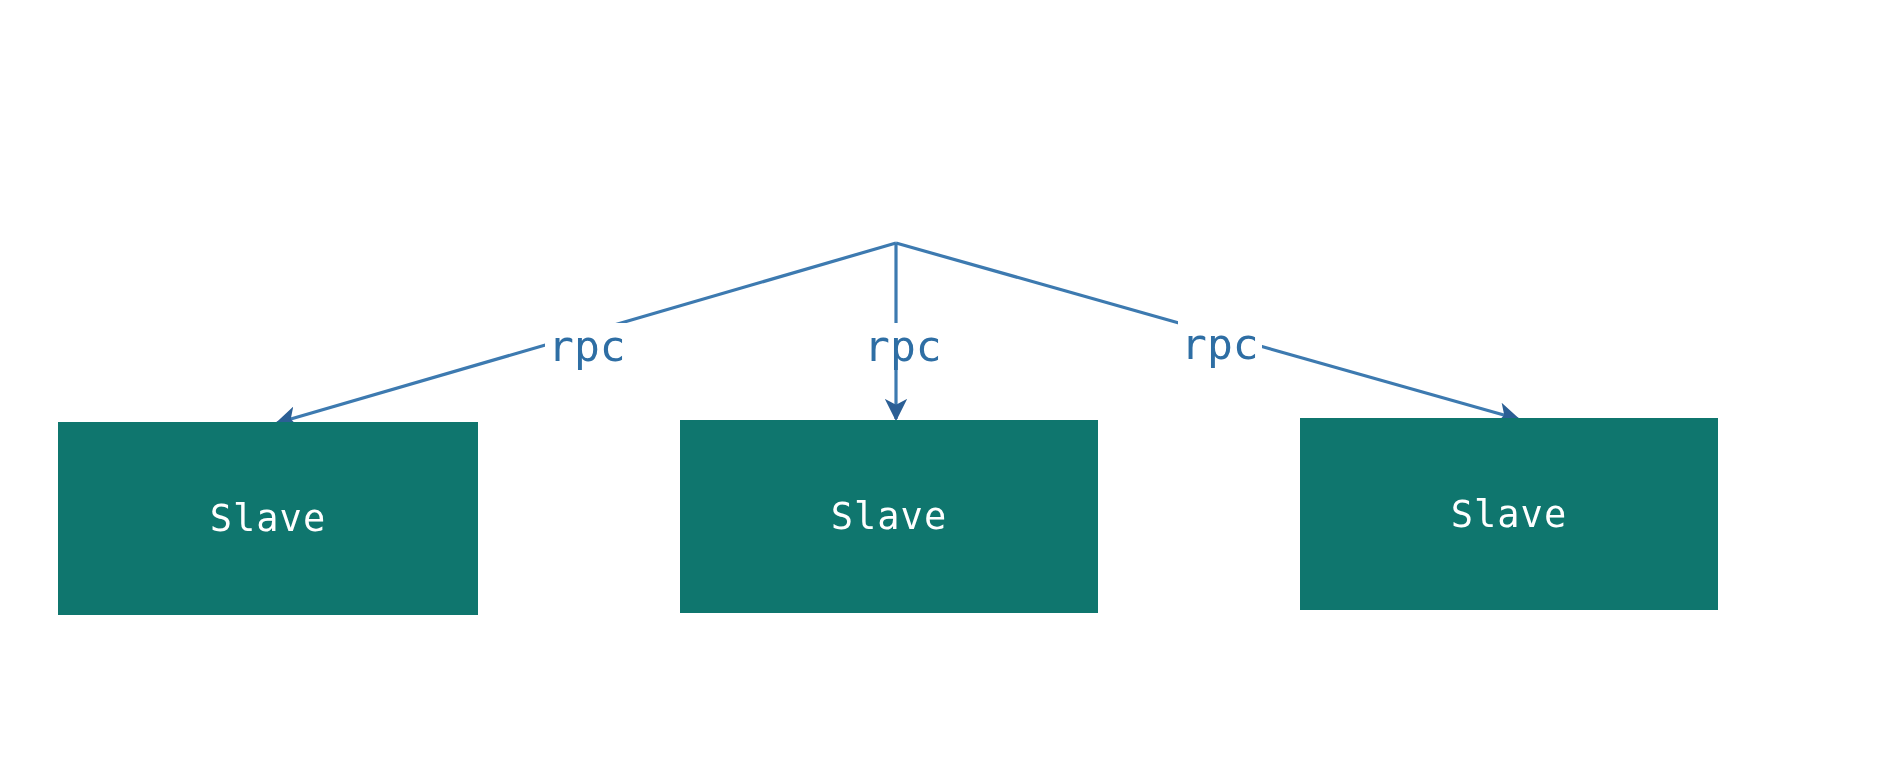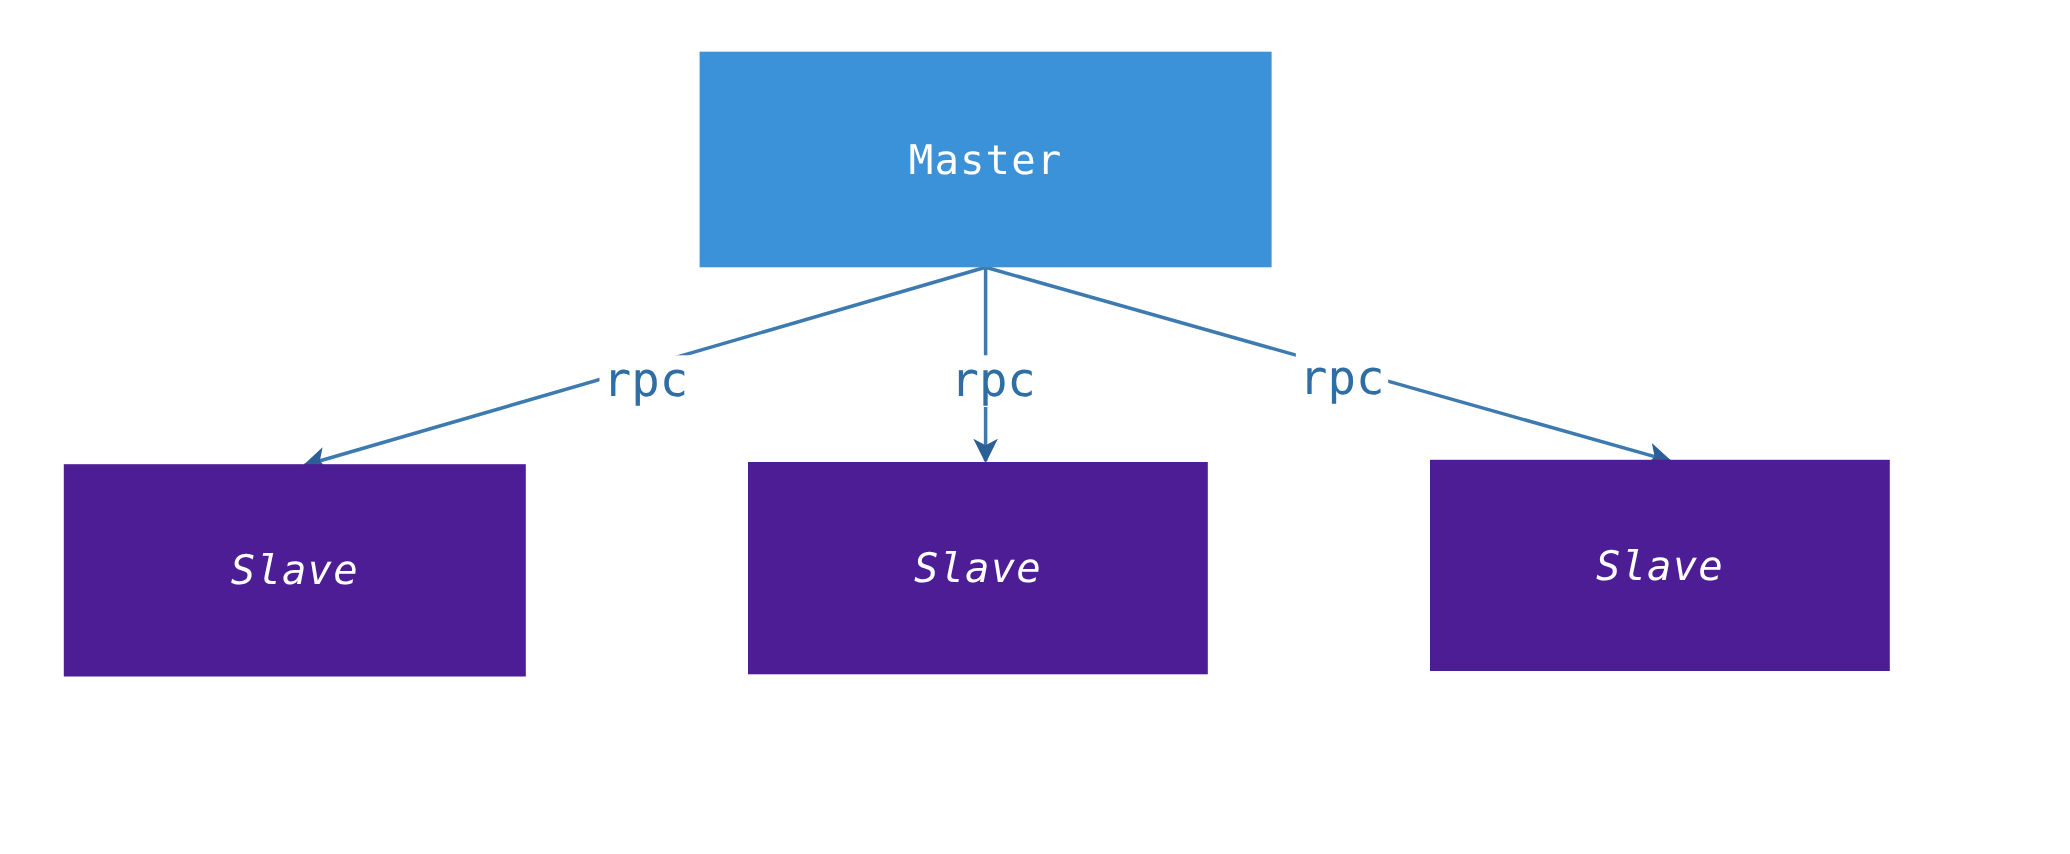--- a/index.html
+++ b/index.html
@@ -46,23 +46,22 @@
   }
   .node-master {
     left: 636px;
     top: 47px;
     width: 520px;
     height: 196px;
     background: #3b92d8;
     font-size: 37px;
   }
   .node-slave {
-    background: #4c1d95;
+    background: #0f766e;
     font-size: 37px;
-    font-style: italic;
   }
   .node-slave-1 {
     left: 58px;
     top: 422px;
     width: 420px;
     height: 193px;
   }
   .node-slave-2 {
     left: 680px;
     top: 420px;
@@ -102,23 +101,20 @@
       </marker>
     </defs>
 
     <line x1="896" y1="243" x2="277" y2="423" stroke="#3d7ab0" stroke-width="3.2" marker-end="url(#arrow-head)"></line>
 
     <line x1="896" y1="243" x2="896" y2="419" stroke="#3d7ab0" stroke-width="3.2" marker-end="url(#arrow-head)"></line>
 
     <line x1="896" y1="243" x2="1518" y2="419" stroke="#3d7ab0" stroke-width="3.2" marker-end="url(#arrow-head)"></line>
   </svg>
 
-  <div class="node node-master">
-    <span class="node-label">Master</span>
-  </div>
 
   <div class="node node-slave node-slave-1">
     <span class="node-label">Slave</span>
   </div>
 
   <div class="node node-slave node-slave-2">
     <span class="node-label">Slave</span>
   </div>
 
   <div class="node node-slave node-slave-3">

